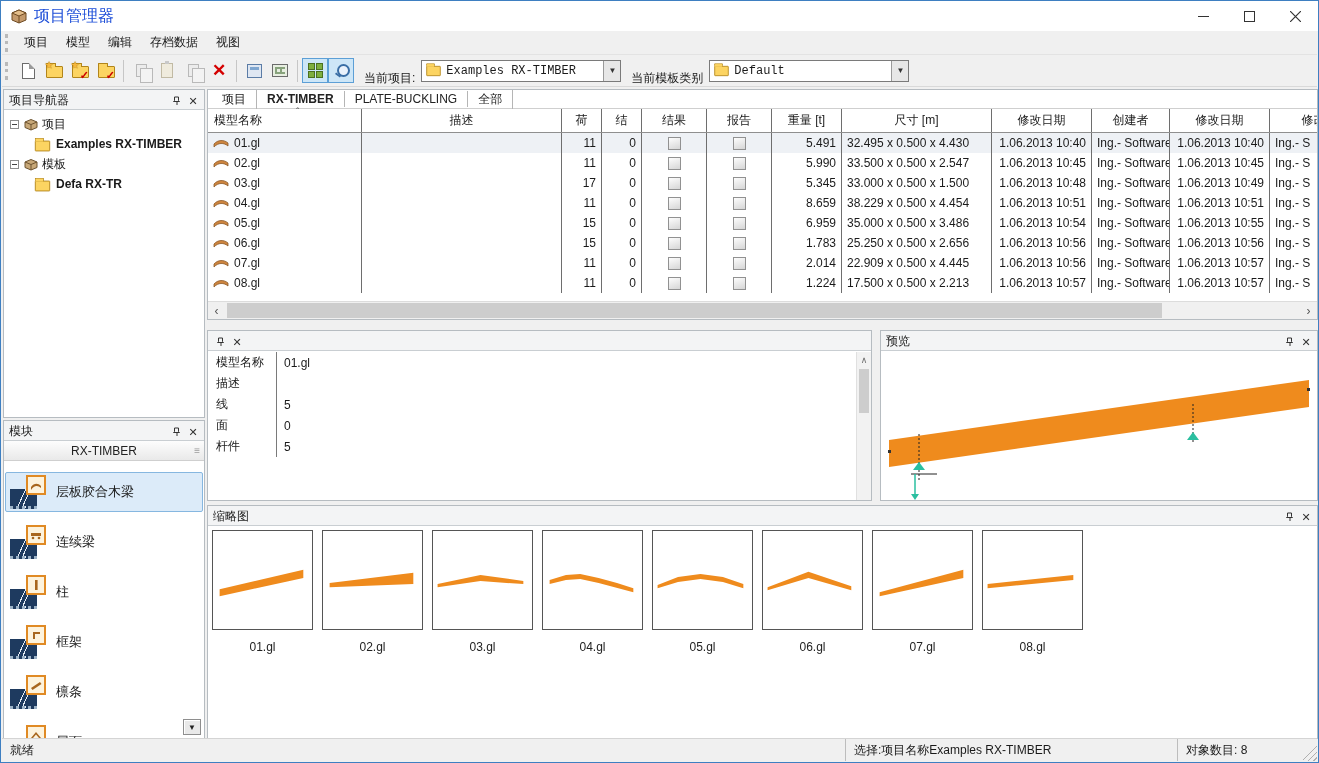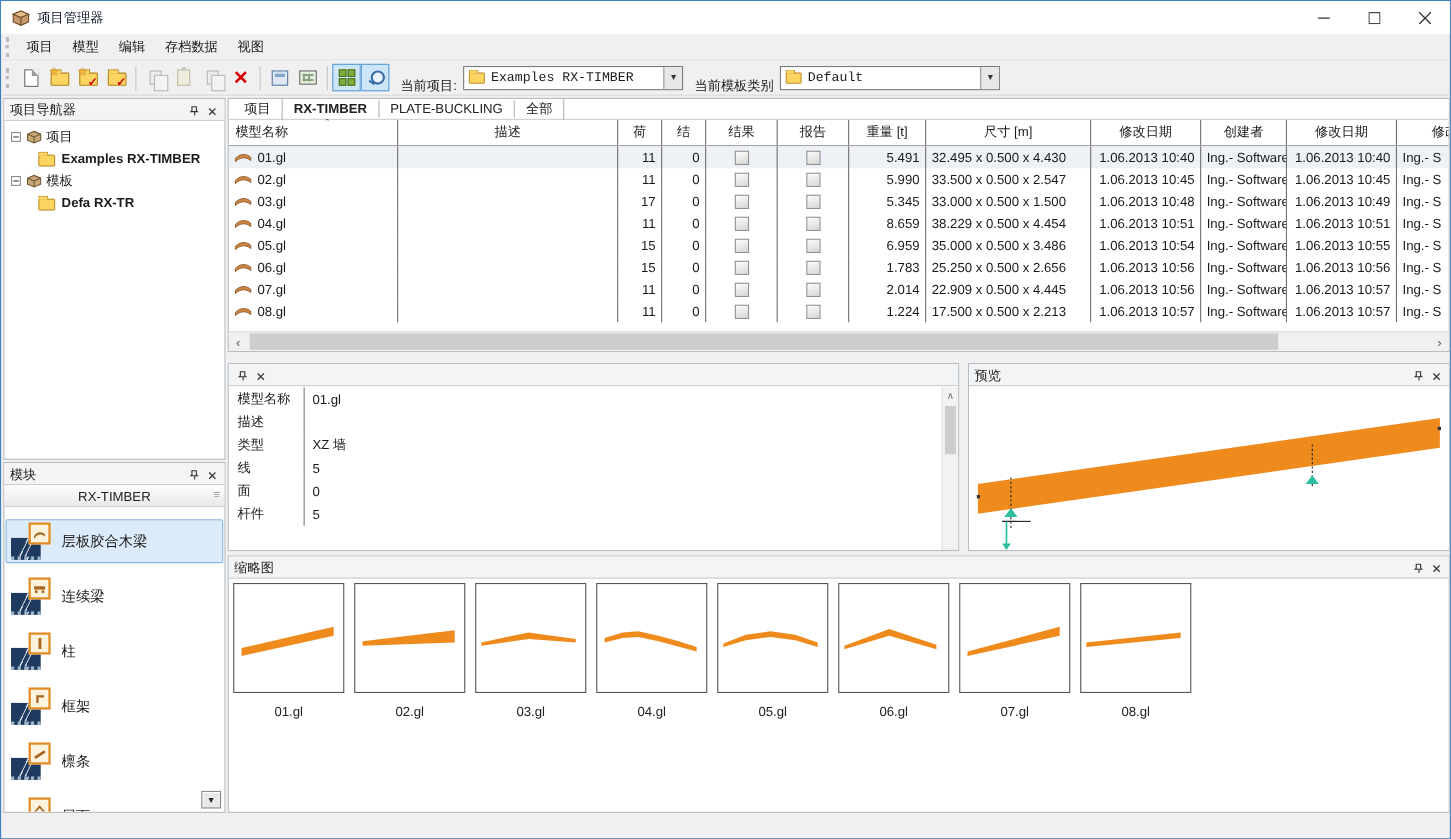--- a/index.html
+++ b/index.html
@@ -4,21 +4,21 @@
 <style>
   * { box-sizing: border-box; margin:0; padding:0; }
   html,body { width:1319px; height:763px; overflow:hidden; }
   body { font-family:"Liberation Sans", sans-serif; font-size:12px; color:#1a1a1a; background:#e8e8e8; }
 
   .window { position:absolute; inset:0; background:#f0f0f0; border:1px solid var(--accent); }
 
   
   .titlebar { position:absolute; left:0; top:0; right:0; height:30px; background:#ffffff; display:flex; align-items:center; }
   .app-icon { margin:0 6px 0 9px; width:18px; height:16px; display:inline-flex; }
-  .title { font-size:12px; color:#0f172a; }
+  .title { font-size:16px; color:#1d4ed8; }
   .winbtns { margin-left:auto; display:flex; height:100%; }
   .wbtn { width:46px; height:100%; display:flex; align-items:center; justify-content:center; cursor:default; }
 
   
   .menubar { position:absolute; left:1px; top:30px; right:1px; height:24px; background:#f0f0f0; display:flex; align-items:center; border-bottom:1px solid #e3e3e3; }
   .grip { width:5px; height:18px; border-left:3px dotted #b9b9b9; margin:0 5px 0 3px; }
   .menu-item { padding:3px 9px; cursor:default; }
 
   
   .toolbar { position:absolute; left:1px; top:54px; right:1px; height:32px; background:#f0f0f0; display:flex; align-items:center; border-bottom:1px solid #d9d9d9; }
@@ -656,24 +656,20 @@
     <div class="dbody" id="detailRows">
         <div class="drow">
           <span class="dlabel">模型名称</span>
           <span class="dval">01.gl</span>
         </div>
         <div class="drow">
           <span class="dlabel">描述</span>
           <span class="dval"></span>
         </div>
         <div class="drow">
-          <span class="dlabel">类型</span>
-          <span class="dval">XZ 墙</span>
-        </div>
-        <div class="drow">
           <span class="dlabel">线</span>
           <span class="dval">5</span>
         </div>
         <div class="drow">
           <span class="dlabel">面</span>
           <span class="dval">0</span>
         </div>
         <div class="drow">
           <span class="dlabel">杆件</span>
           <span class="dval">5</span>
@@ -768,14 +764,20 @@
         </div>
         <div class="thumb">
           <div class="tbox"><svg width="99" height="98" viewBox="0 0 96 96">
               <polygon points="4,52 88,43 88,48 4,56" fill="#ef8b1d"></polygon>
             </svg></div>
           <div class="tname">08.gl</div>
         </div>
       </div>
   </div>
 
+  <div class="statusbar">
+    <span class="st-ready">就绪</span>
+    <span class="st-cell st-sel">选择:项目名称Examples RX-TIMBER</span>
+    <span class="st-cell st-obj">对象数目: 8</span>
+    <span class="st-grip"></span>
+  </div>
 
 </div>
 
 </body></html>

